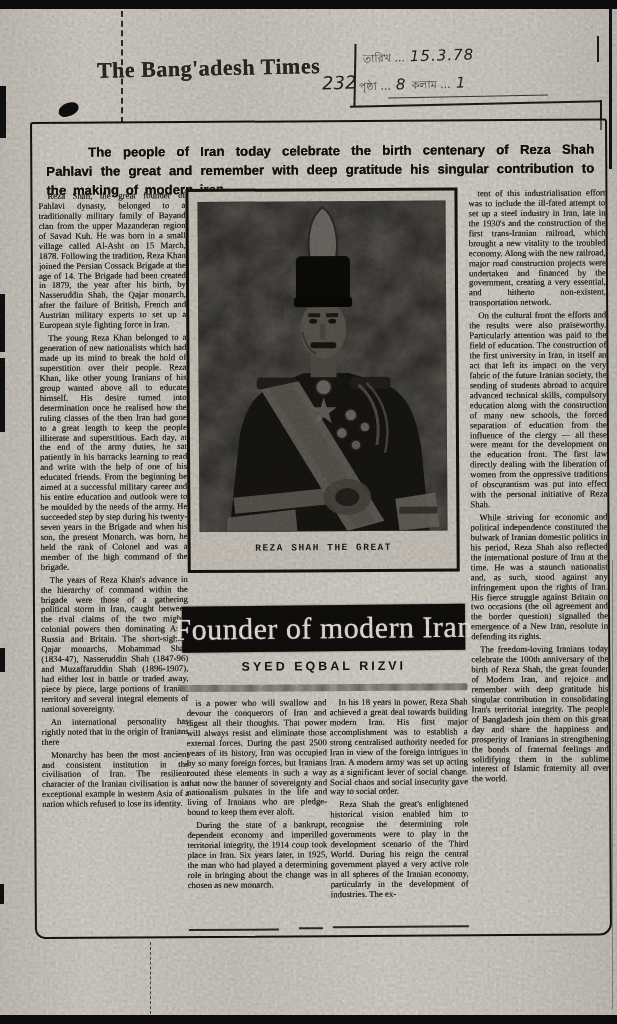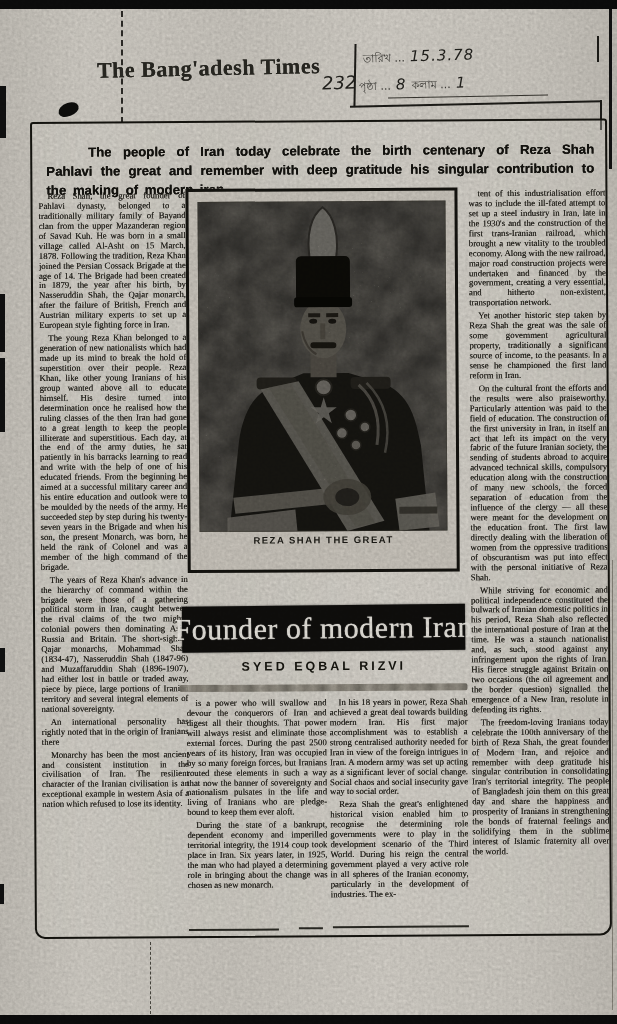--- a/index.html
+++ b/index.html
@@ -55,21 +55,21 @@
   .col3{left:294px;top:576px;width:138px;height:232px;}
   .col4{left:436px;top:68px;width:137px;height:742px;}
 
   .photo-frame{
     position:absolute;left:153px;top:66px;width:272px;height:384px;
     border:3px solid #14130f;background:#cdc8bf;box-sizing:border-box;
     display:flex;flex-direction:column;align-items:center;
   }
   .photo-art{margin-top:10px;width:248px;height:330px;display:block;}
   .photo-caption{
-    margin-top:3px;font-family:Liberation Sans, sans-serif;font-weight:700;
+    margin-top:11px;font-family:Liberation Mono, monospace;font-weight:700;
     font-size:9.5px;letter-spacing:1.5px;color:#1c1b16;text-align:center;
   }
   .headline-bar{
     position:absolute;left:147px;top:483px;width:283px;height:46px;
     background:#0f0e0c;display:flex;align-items:center;justify-content:center;
     transform:rotate(-0.25deg);box-shadow:0 0 2px rgba(0,0,0,.6);
   }
   .headline-bar span{
     font-family:"Liberation Serif",serif;font-size:30px;color:#e9e6df;
     letter-spacing:.5px;white-space:nowrap;text-shadow:0 0 1px #e9e6df;
@@ -209,21 +209,20 @@
       <p>During the state of a bankrupt, dependent economy and imperilled territorial integrity, the 1914 coup took place in Iran. Six years later, in 1925, the man who had played a determining role in bringing about the change was chosen as new monarch.</p>
     </div>
 
     <div class="col col3">
       <p>In his 18 years in power, Reza Shah achieved a great deal towards building modern Iran. His first major accomplishment was to establish a strong centralised authority needed for Iran in view of the foreign intrigues in Iran. A modern army was set up acting as a significant lever of social change. Social chaos and social insecurity gave way to social order.</p>
       <p>Reza Shah the great's enlightened historical vision enabled him to recognise the determining role governments were to play in the development scenario of the Third World. During his reign the central government played a very active role in all spheres of the Iranian economy, particularly in the development of industries. The ex-</p>
     </div>
 
     <div class="col col4">
       <p>tent of this industrialisation effort was to include the ill-fated attempt to set up a steel industry in Iran, late in the 1930's and the construction of the first trans-Iranian railroad, which brought a new vitality to the troubled economy. Along with the new railroad, major road construction projects were undertaken and financed by the government, creating a very essential, and hitherto non-existent, transportation network.</p>
-      <p>Yet another historic step taken by Reza Shah the great was the sale of some government agricultural property, traditionally a significant source of income, to the peasants. In a sense he championed the first land reform in Iran.</p>
       <p>On the cultural front the efforts and the results were also praiseworthy. Particularly attention was paid to the field of education. The construction of the first university in Iran, in itself an act that left its impact on the very fabric of the future Iranian society, the sending of students abroad to acquire advanced technical skills, compulsory education along with the construction of many new schools, the forced separation of education from the influence of the clergy — all these were meant for the development on the education front. The first law directly dealing with the liberation of women from the oppressive traditions of obscurantism was put into effect with the personal initiative of Reza Shah.</p>
       <p>While striving for economic and political independence constituted the bulwark of Iranian domestic politics in his period, Reza Shah also reflected the international posture of Iran at the time. He was a staunch nationalist and, as such, stood against any infringement upon the rights of Iran. His fierce struggle against Britain on two occasions (the oil agreement and the border question) signalled the emergence of a New Iran, resolute in defending its rights.</p>
       <p>The freedom-loving Iranians today celebrate the 100th anniversary of the birth of Reza Shah, the great founder of Modern Iran, and rejoice and remember with deep gratitude his singular contribution in consolidating Iran's territorial integrity. The people of Bangladesh join them on this great day and share the happiness and prosperity of Iranians in strengthening the bonds of fraternal feelings and solidifying them in the sublime interest of Islamic fraternity all over the world.</p>
     </div>
 
     <div class="end-dash" style="left:152px;top:806px;width:90px;"></div>
     <div class="end-dash" style="left:262px;top:805px;width:24px;"></div>
     <div class="end-dash" style="left:296px;top:804px;width:136px;"></div>
   </div>
 

